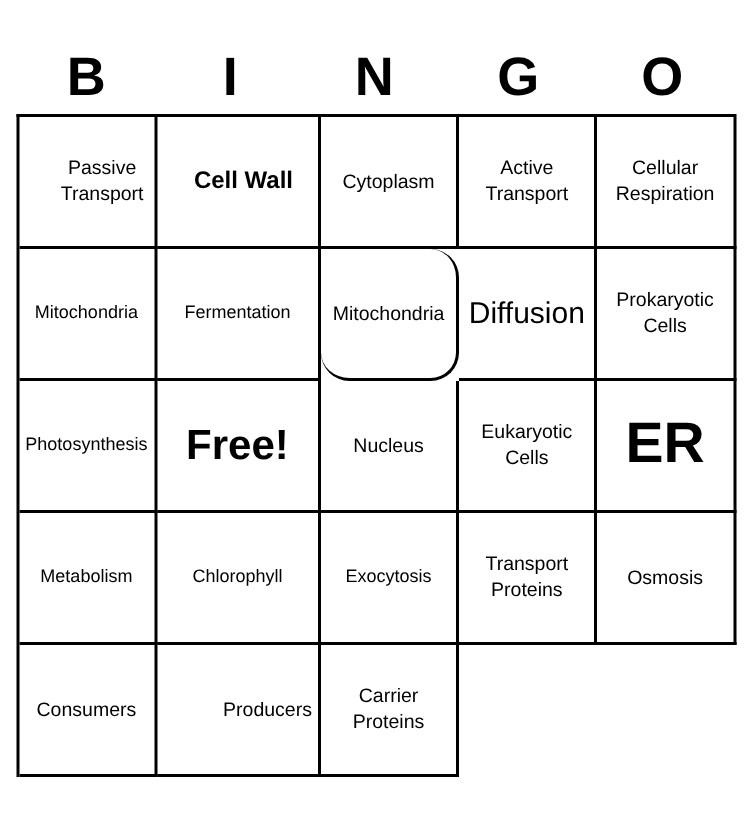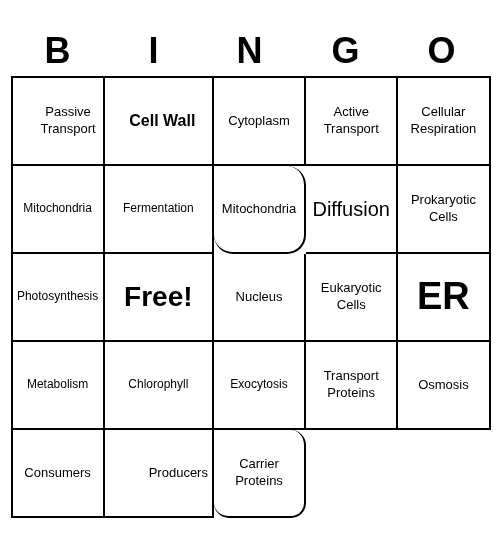--- a/index.html
+++ b/index.html
@@ -83,15 +83,15 @@
       <div class="bingo-cell" style="font-size: 13px;">Nucleus</div>
       <div class="bingo-cell" style="font-size: 13px;">Eukaryotic Cells</div>
       <div class="bingo-cell" style="font-size: 38px; font-weight: bold;">ER</div>
       <div class="bingo-cell" style="font-size: 12px;">Metabolism</div>
       <div class="bingo-cell" style="font-size: 12px;">Chlorophyll</div>
       <div class="bingo-cell" style="font-size: 12px;">Exocytosis</div>
       <div class="bingo-cell" style="font-size: 13px;">Transport Proteins</div>
       <div class="bingo-cell" style="font-size: 13px;">Osmosis</div>
       <div class="bingo-cell" style="font-size: 13px;">Consumers</div>
       <div class="bingo-cell" style="font-size: 13px; padding-left: 44px;">Producers</div>
-      <div class="bingo-cell" style="font-size: 13px; border-radius: 15px;">Carrier Proteins</div>
+      <div class="bingo-cell" style="font-size: 13px;">Carrier Proteins</div>
     </div>
 </div>
 
 </body></html>

